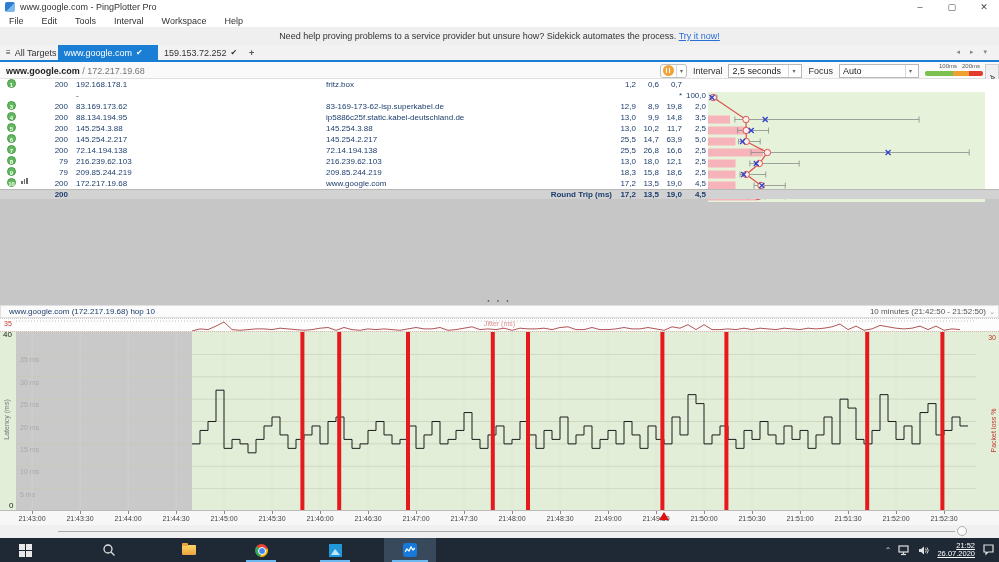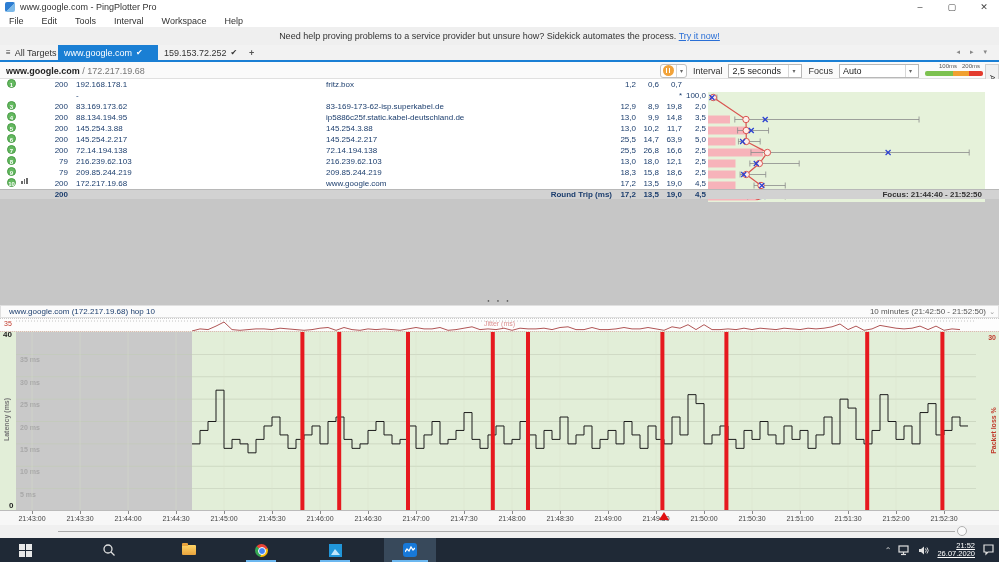--- a/index.html
+++ b/index.html
@@ -87,21 +87,21 @@
   #tl-head { position:absolute; left:0; top:305px; width:999px; height:13px; background:#fbfbfb; border:1px solid #e0e0e0; }
   #tl-head-left { position:absolute; left:8px; top:0; line-height:12px; font-size:8px; color:#1c3e6e; }
   #tl-head-right { position:absolute; right:12px; top:0; line-height:12px; font-size:8px; color:#555; }
   #tl-head-dd { position:absolute; right:3px; top:0; line-height:12px; font-size:7px; color:#999; }
 
   #jitter-strip { position:absolute; left:0; top:318px; width:999px; height:13px; background:#fdfdfd; border-top:1px dotted #c8c8c8; }
   #jitter-ymax { position:absolute; left:4px; top:0; color:#c0392b; font-size:7px; line-height:10px; }
   #jitter-label { position:absolute; left:0; width:999px; text-align:center; color:#dc9090; font-size:7px; line-height:9px; }
   #jitter-svg { position:absolute; left:16px; top:0; }
 
-  #tl-graph { position:absolute; left:0; top:331px; width:999px; height:179px; background:#e2eed8; border-top:1px dotted #e0b4b4;font-weight:bold; }
+  #tl-graph { position:absolute; left:0; top:331px; width:999px; height:179px; background:#e2eed8; border-top:1px dotted #e0b4b4; }
   #tl-svg { position:absolute; left:16px; top:0; }
   #tl-ymax { position:absolute; left:3px; top:-2px; font-size:8px; color:#222; }
   #tl-ymin { position:absolute; left:9px; top:169px; font-size:8px; color:#222; }
   #tl-ylabel { position:absolute; left:-19px; top:84px; font-size:7px; color:#777; transform:rotate(-90deg); width:50px; text-align:center; }
   #tl-y2max { position:absolute; right:3px; top:2px; font-size:7px; color:#c0392b; }
   #tl-y2label { position:absolute; right:-24px; top:95px; font-size:7px; color:#c0392b; transform:rotate(-90deg); width:60px; text-align:center; }
 
   #tl-axis { position:absolute; left:0; top:510px; width:999px; height:15px; background:#f7f7f7; border-top:1px solid #bbb; }
   .xtick { position:absolute; top:4px; width:44px; margin-left:-22px; text-align:center; font-size:7px; color:#444; }
   .xtickmark { position:absolute; top:0; width:1px; height:3px; background:#888; }
@@ -378,21 +378,20 @@
       </svg>
   </div>
 
   <div id="trace-foot">
     <span class="c-count">200</span>
     <span class="f-label">Round Trip (ms)</span>
     <span class="c-avg">17,2</span>
     <span class="c-min">13,5</span>
     <span class="c-cur">19,0</span>
     <span class="c-pl">4,5</span>
-    <span class="f-focus">Focus: 21:44:40 - 21:52:50</span>
   </div>
 </div>
 
 <div id="splitter">● ● ●</div>
 
 <div id="tl-head">
   <span id="tl-head-left">www.google.com (172.217.19.68) hop 10</span>
   <span id="tl-head-right">10 minutes (21:42:50 - 21:52:50)</span>
   <span id="tl-head-dd">⌄</span>
 </div>

